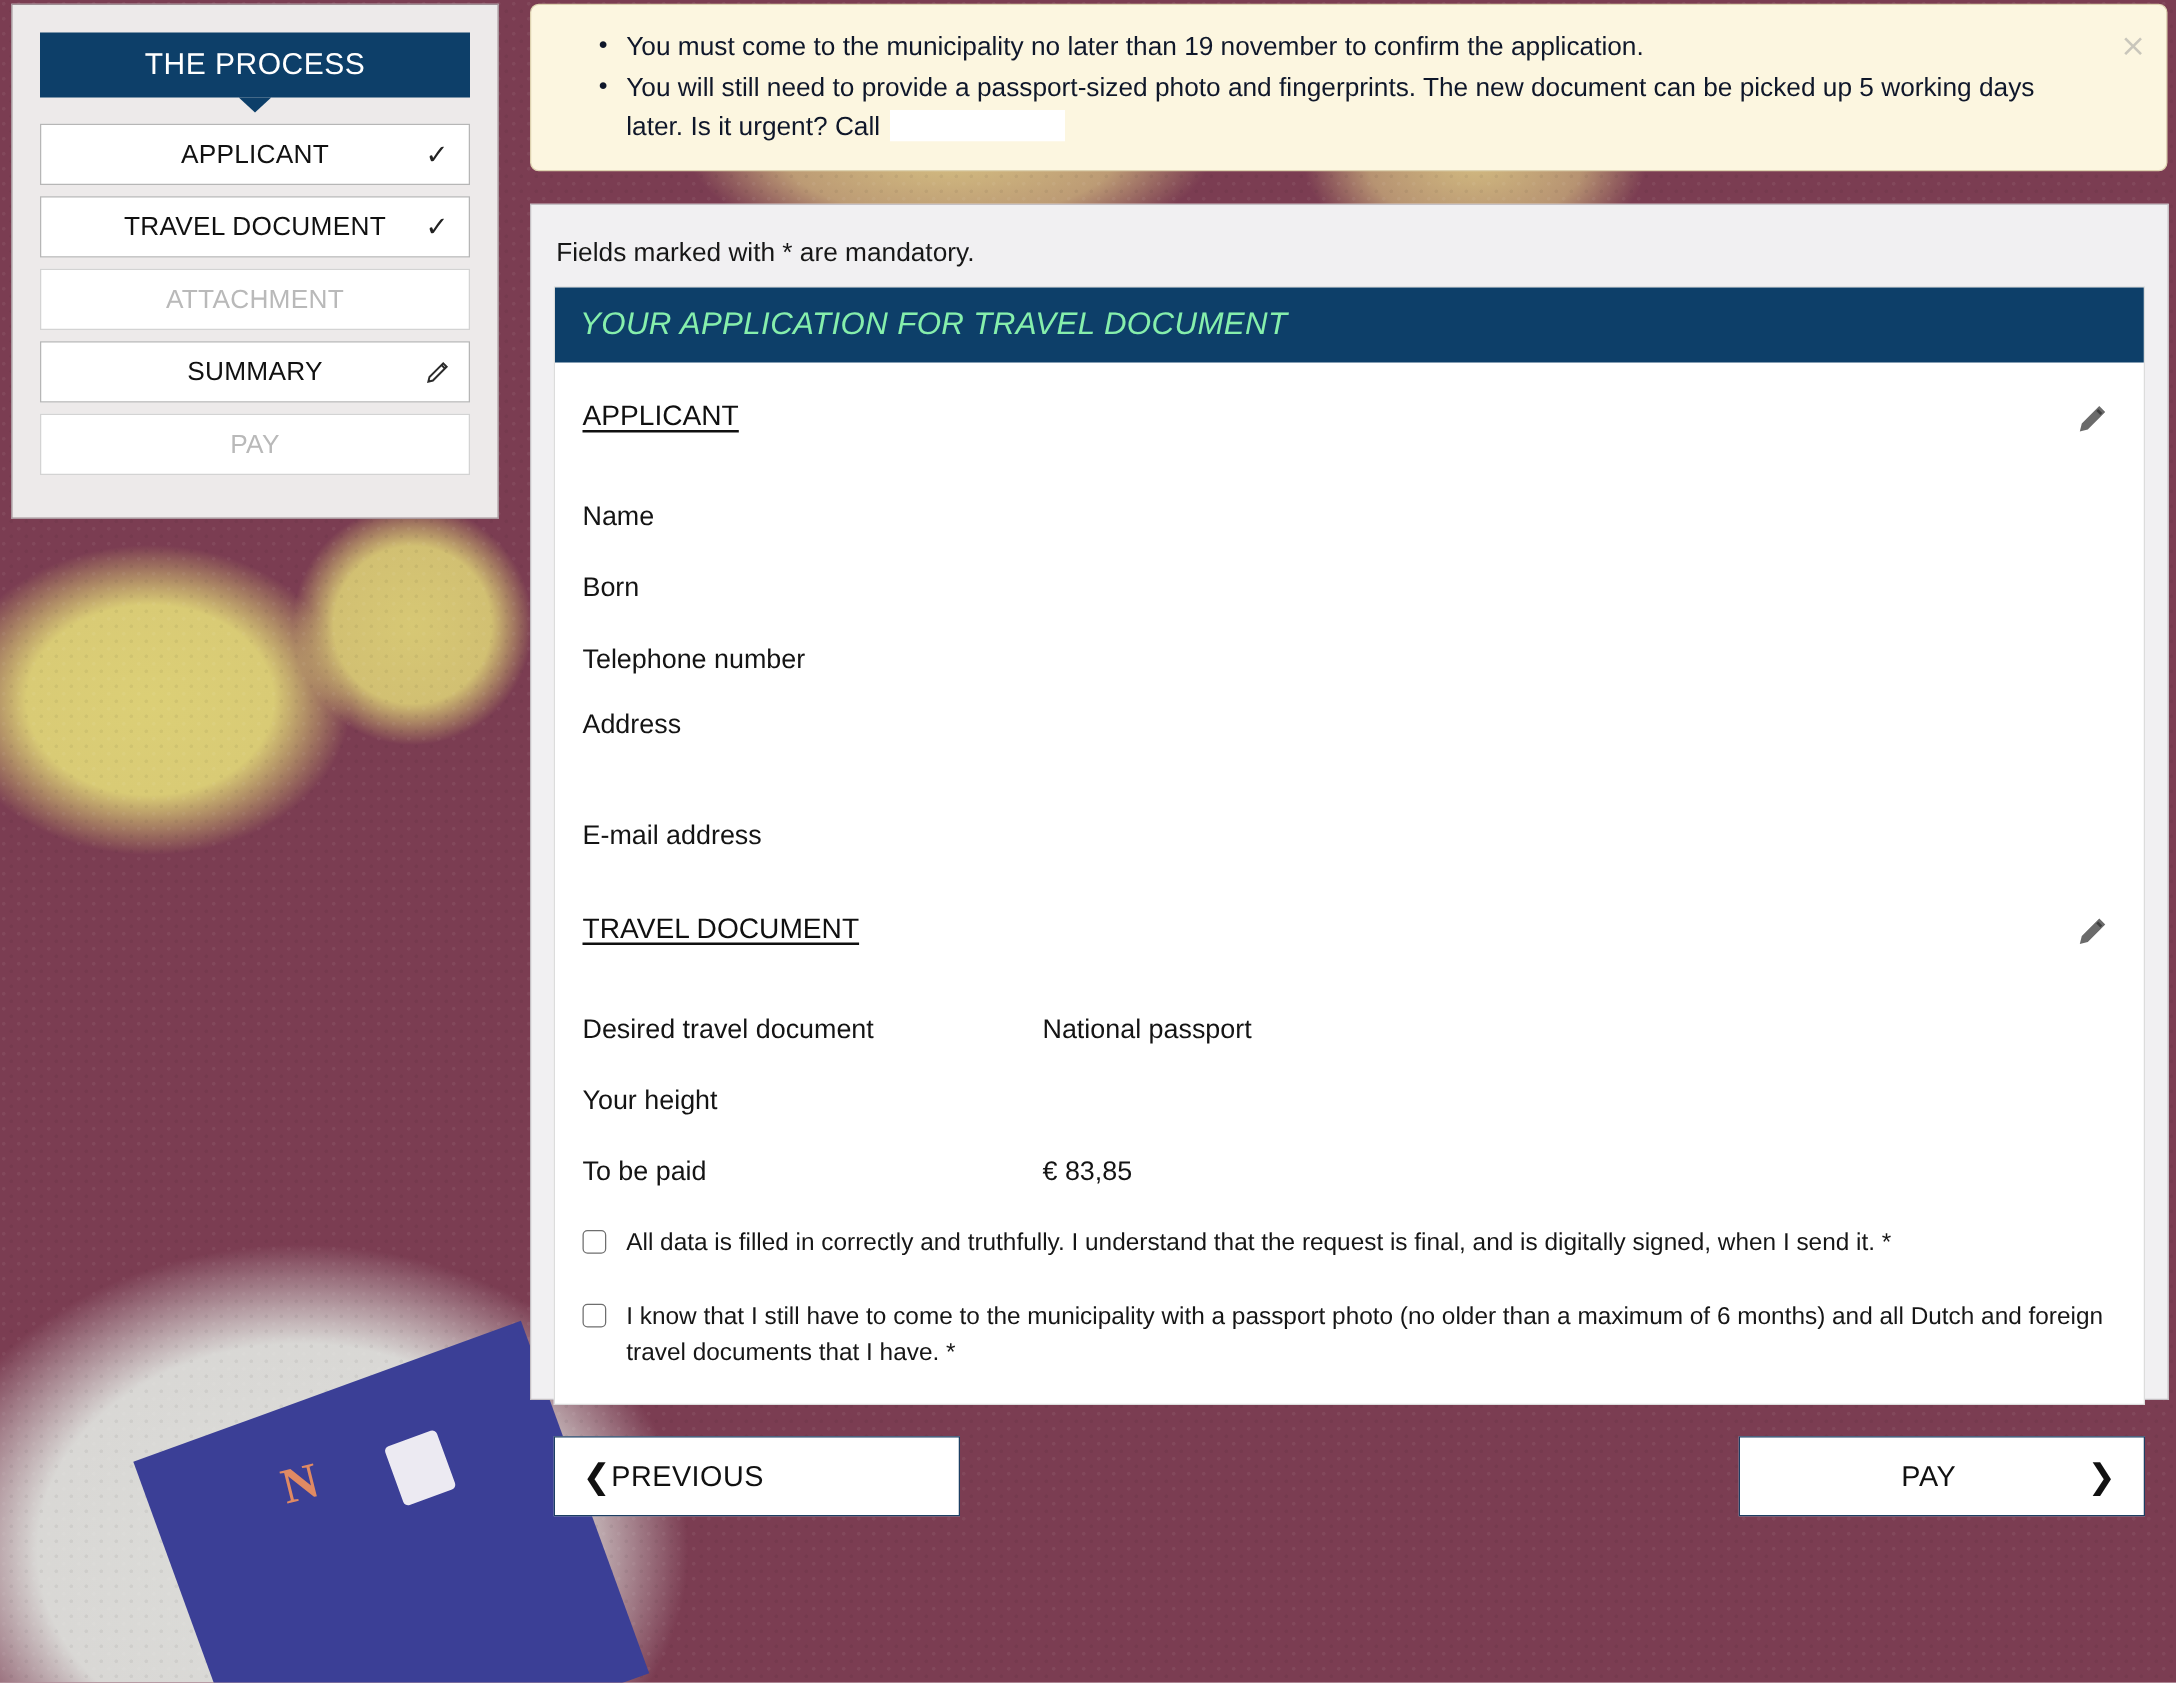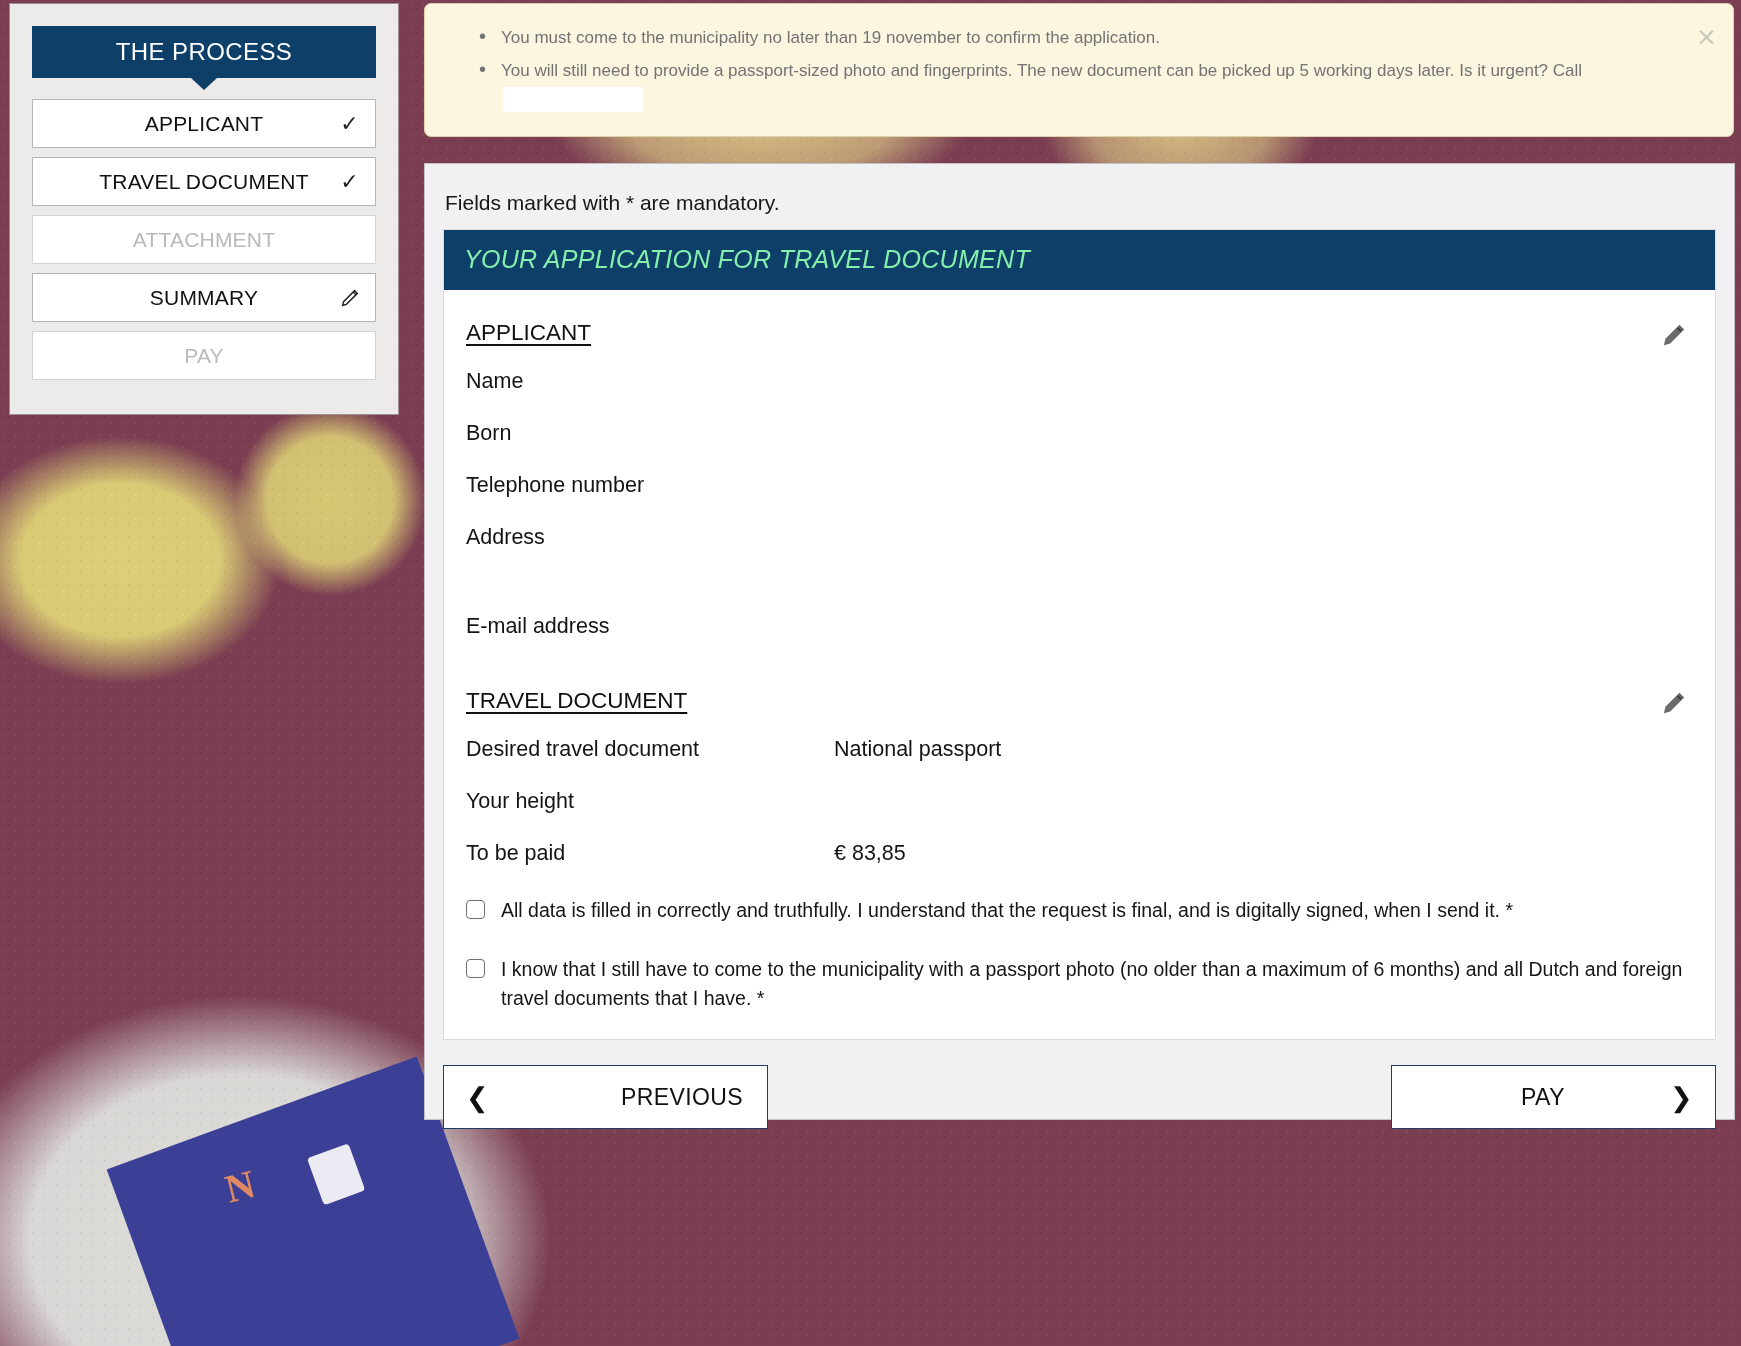--- a/index.html
+++ b/index.html
@@ -120,23 +120,23 @@
     width: 1310px; height: 134px;
     background: #fcf6e0;
     border: 1px solid #ddd2b0;
     border-radius: 7px;
     z-index: 5;
     padding: 18px 60px 10px 50px;
   }
   #banner ul { list-style: none; }
   #banner li {
     position: relative;
-    font-size: 17px;
+    font-size: 21px;
     line-height: 31px;
-    color: #737373;
+    color: #0f172a;
     padding-left: 26px;
     margin-bottom: 2px;
   }
   #banner li::before {
     content: "•";
     position: absolute;
     left: 4px; top: -1px;
     font-size: 20px;
   }
   .redact {
@@ -204,21 +204,21 @@
   .row {
     display: flex;
     align-items: flex-start;
     font-size: 21.5px;
     color: #141414;
     margin-bottom: 28px;
   }
   .row .lbl { width: 368px; flex: none; }
   .row .val { flex: 1; }
   .row.tall { margin-bottom: 64px; }
-  .row.short { margin-bottom: 27px; }
+  .row.short { margin-bottom: 27px; margin-top: 32px; }
 
   .sec-gap { height: 22px; }
 
   
   .check-row {
     display: flex;
     align-items: flex-start;
     margin-top: 30px;
     padding-right: 6px;
   }
@@ -251,21 +251,21 @@
     display: flex;
     align-items: center;
     font-size: 23px;
     color: #111111;
     letter-spacing: .4px;
     cursor: pointer;
     position: relative;
   }
   .nav-btn.prev { width: 325px; padding-left: 22px; }
   .nav-btn.prev .chev { font-size: 27px; margin-right: 0; }
-  .nav-btn.prev .txt { flex: 1; text-align: right; padding-right: 24px; }
+  .nav-btn.prev .txt { flex: 1; text-align: left; padding-right: 24px; }
   .nav-btn.next { width: 325px; padding-right: 22px; }
   .nav-btn.next .txt { flex: 1; text-align: center; padding-left: 24px; }
   .nav-btn.next .chev { font-size: 27px; }
   .chev { font-family: "DejaVu Sans", sans-serif; line-height: 1; }
 </style>
 </head>
 <body>
 
 <div id="page">
 

